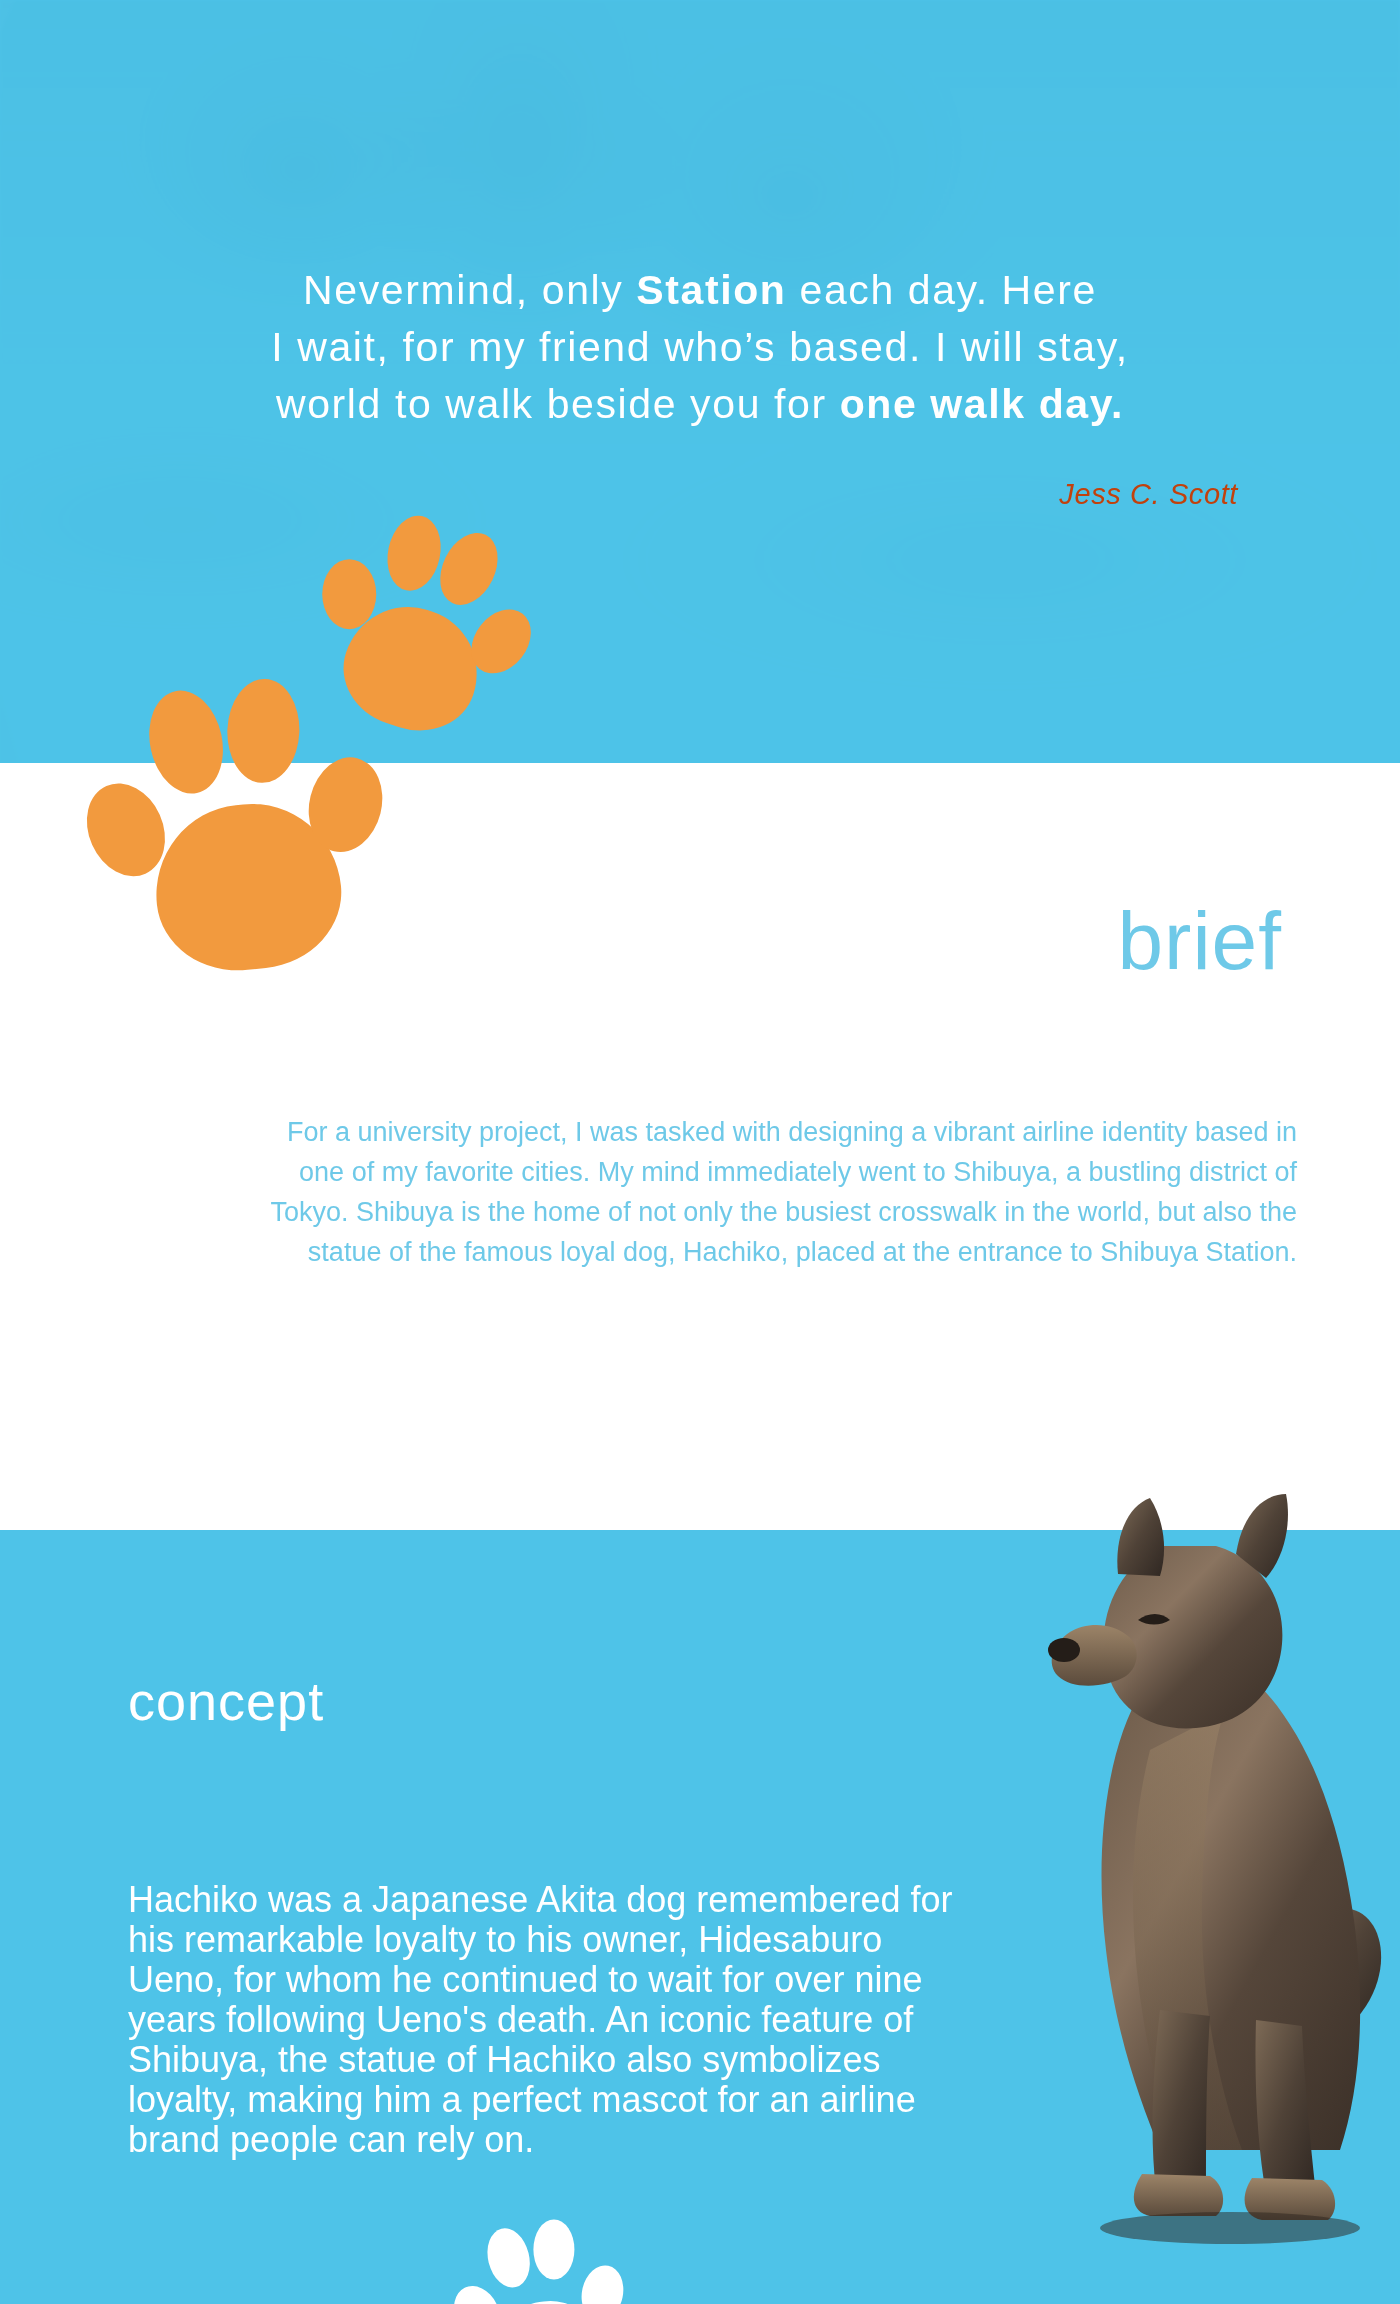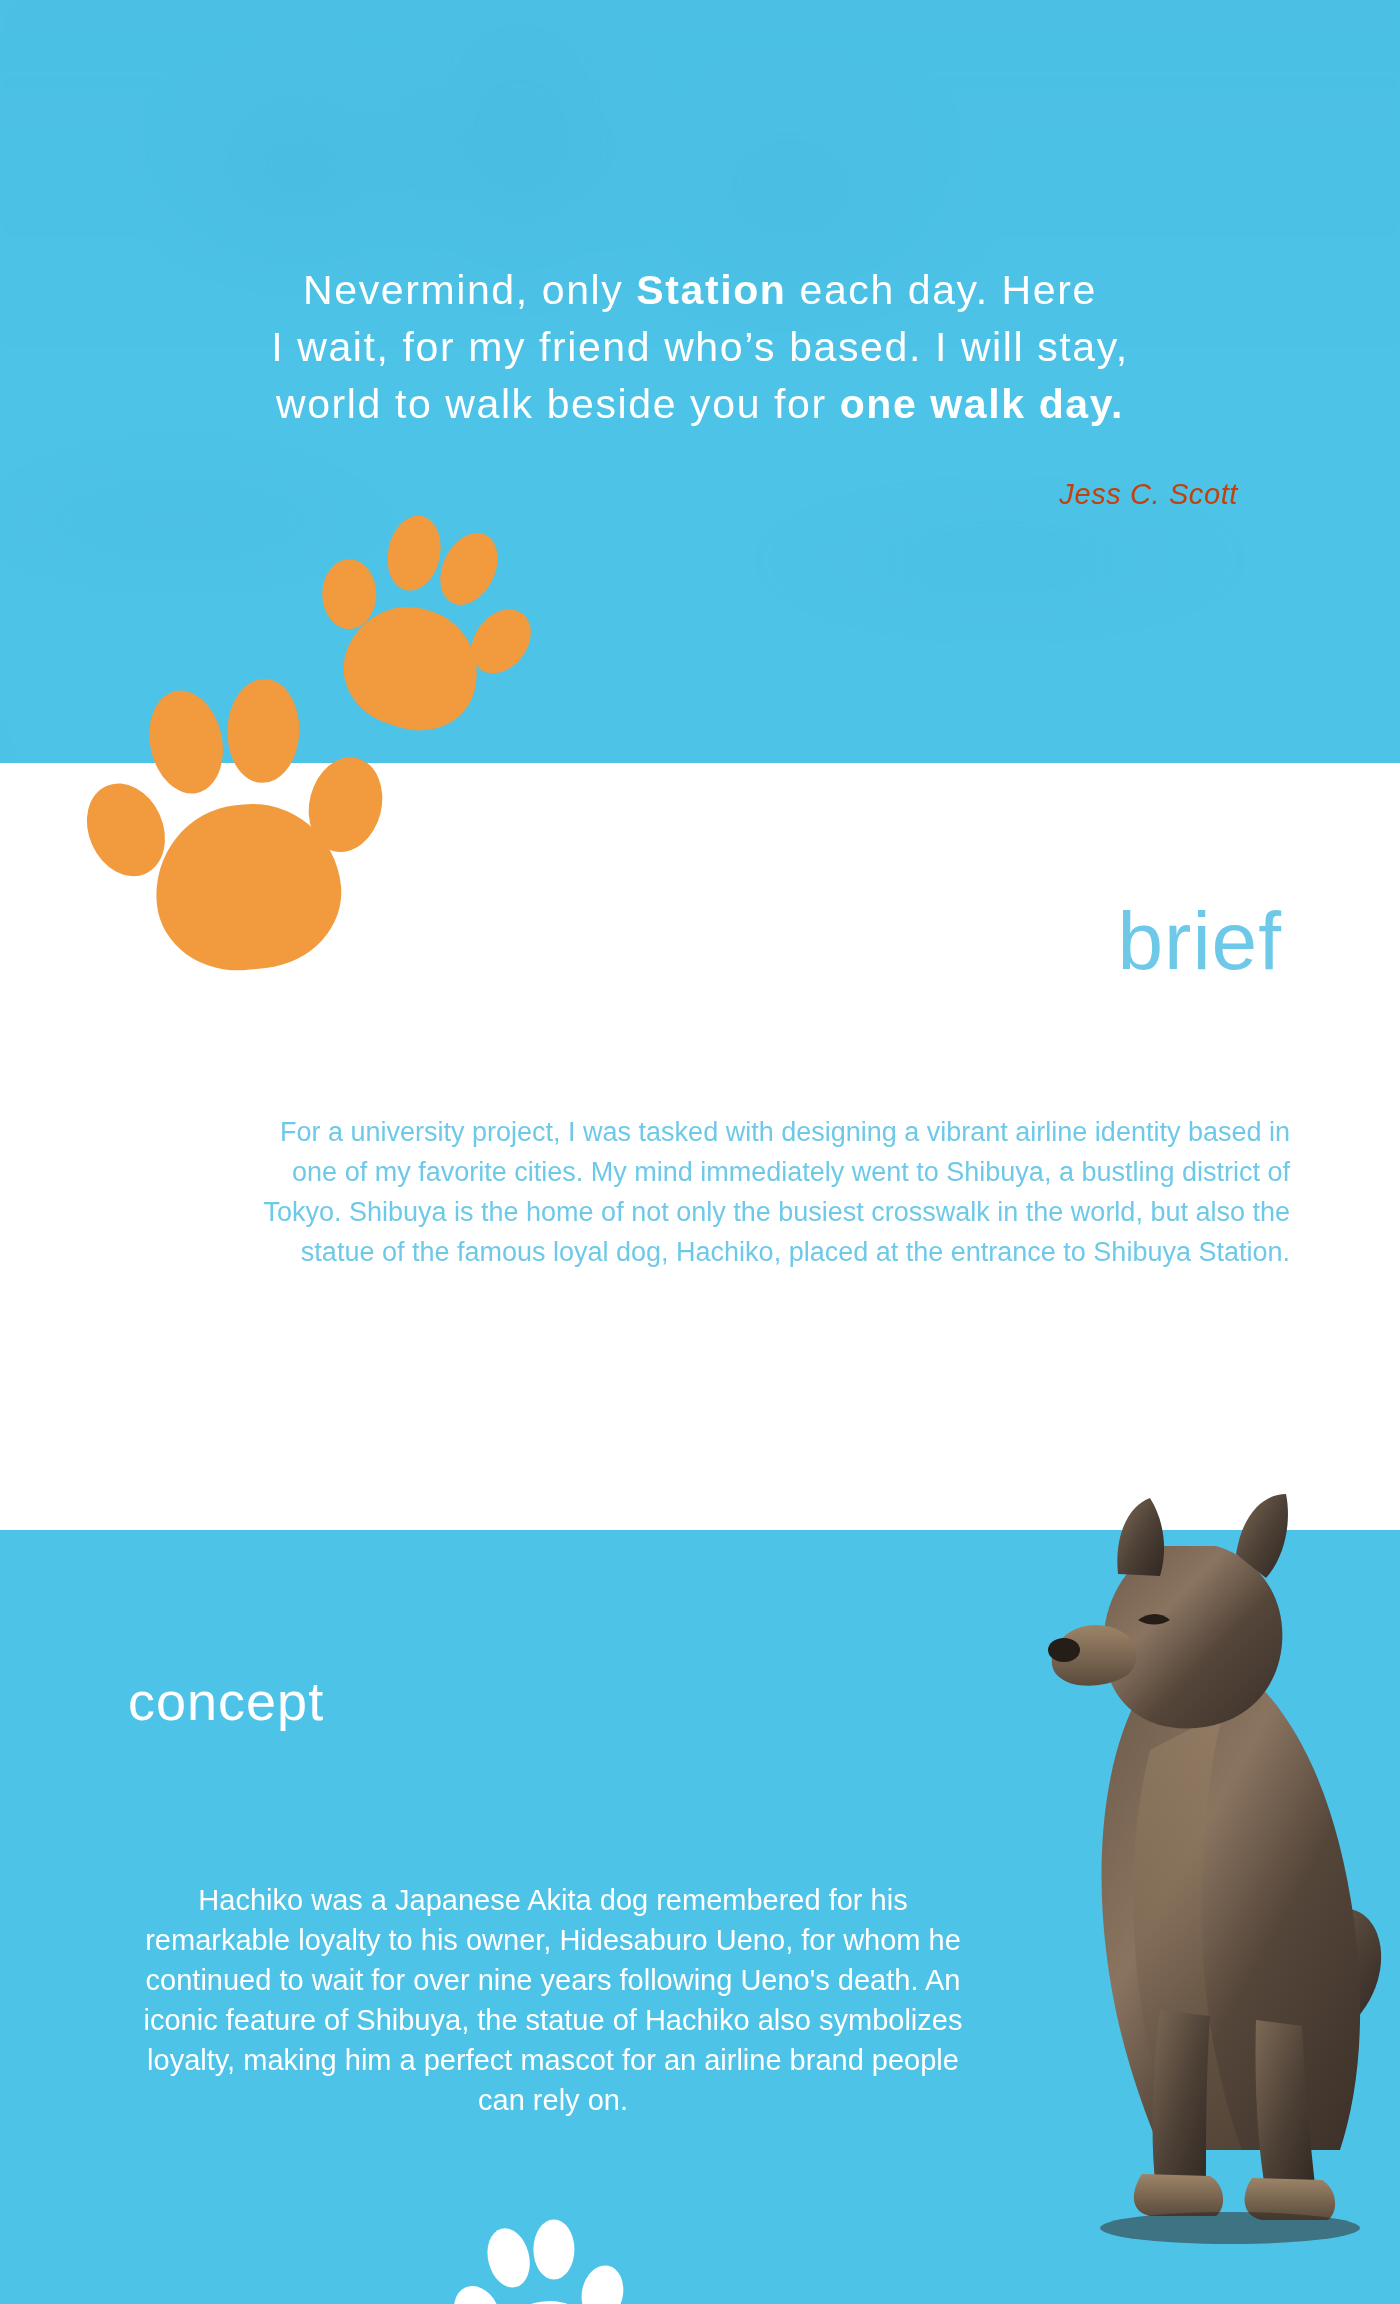--- a/index.html
+++ b/index.html
@@ -122,21 +122,21 @@
     right: 118px;
     top: 900px;
     font-size: 82px;
     line-height: 82px;
     color: #6ec9e8;
     font-weight: 400;
     letter-spacing: 1px;
   }
   .brief-body {
     position: absolute;
-    left: 236px;
+    left: 243px;
     top: 1112px;
     width: 1054px;
     text-align: right;
     color: #6ec9e8;
     font-size: 27px;
     line-height: 40px;
     font-weight: 400;
   }
 
   
@@ -158,24 +158,23 @@
     color: #ffffff;
     font-weight: 300;
     letter-spacing: 1px;
   }
   .concept-body {
     position: absolute;
     left: 128px;
     top: 1880px;
     width: 850px;
     color: #ffffff;
-    font-size: 29px;
+    font-size: 36px;
     line-height: 40px;
     font-weight: 400;
-    text-align: center;
   }
 
   
   .statue {
     position: absolute;
     left: 1010px;
     top: 1450px;
     width: 390px;
     height: 800px;
   }

